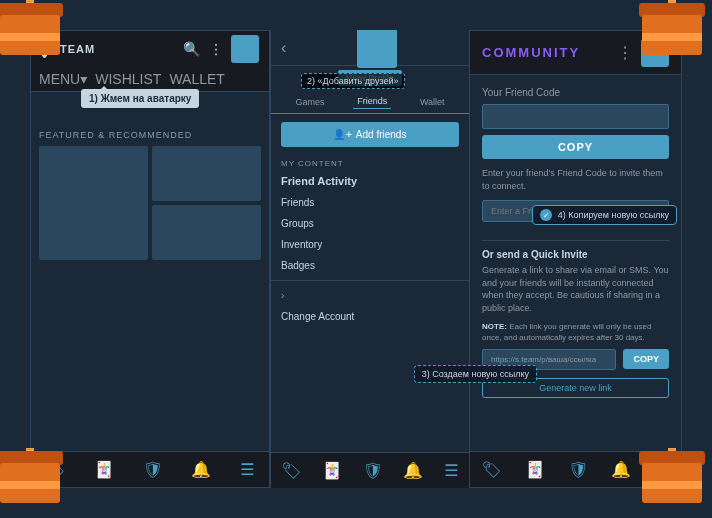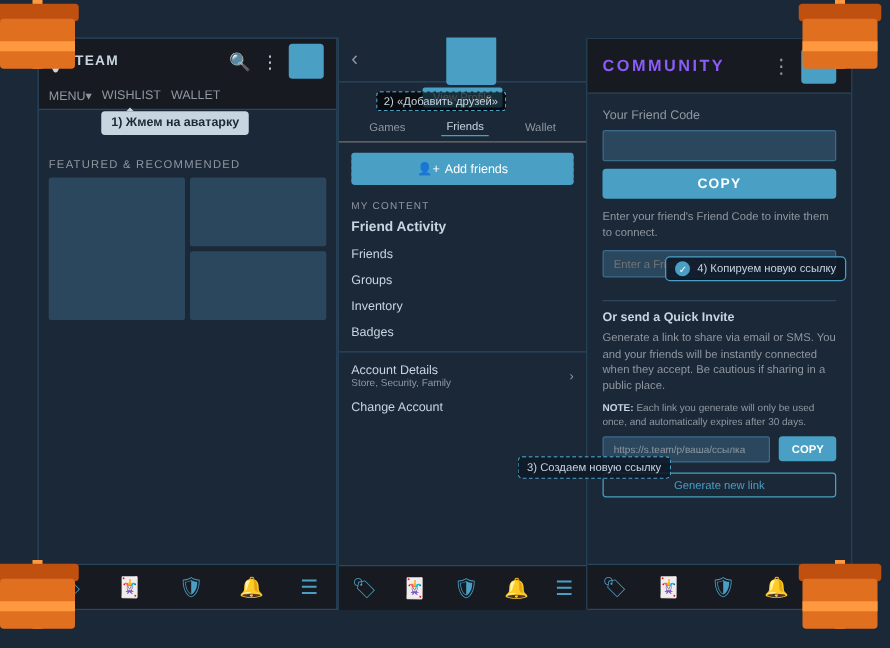--- a/index.html
+++ b/index.html
@@ -140,21 +140,21 @@
       background: #4a9fc4;
       border-radius: 3px;
       cursor: pointer;
     }
 
     .steam-nav {
       background: #171a21;
       padding: 4px 8px;
       display: flex;
       gap: 8px;
-      font-size: 10px;
+      font-size: 14px;
       color: #8f98a0;
       border-bottom: 1px solid #2a475e;
     }
 
     .steam-nav span {
       cursor: pointer;
     }
 
     .tooltip-bubble {
       position: absolute;
@@ -718,24 +718,20 @@
 
     <div class="content-menu-item bold">Friend Activity</div>
     <div class="content-menu-item">Friends</div>
     <div class="content-menu-item">Groups</div>
     <div class="content-menu-item">Inventory</div>
     <div class="content-menu-item">Badges</div>
 
     <div style="border-top:1px solid #2a475e; margin: 4px 0;"></div>
 
     <div class="account-item">
-      <div>
-        <div style="color:#c7d5e0; font-size:10px;">Account Details</div>
-        <div class="account-sub">Store, Security, Family</div>
-      </div>
       <span style="color:#8f98a0;">›</span>
     </div>
 
     <div class="content-menu-item">Change Account</div>
 
     <div class="middle-bottom-nav">
       <span class="bottom-nav-icon active">🏷</span>
       <span class="bottom-nav-icon">🃏</span>
       <span class="bottom-nav-icon">🛡</span>
       <span class="bottom-nav-icon">🔔</span>

